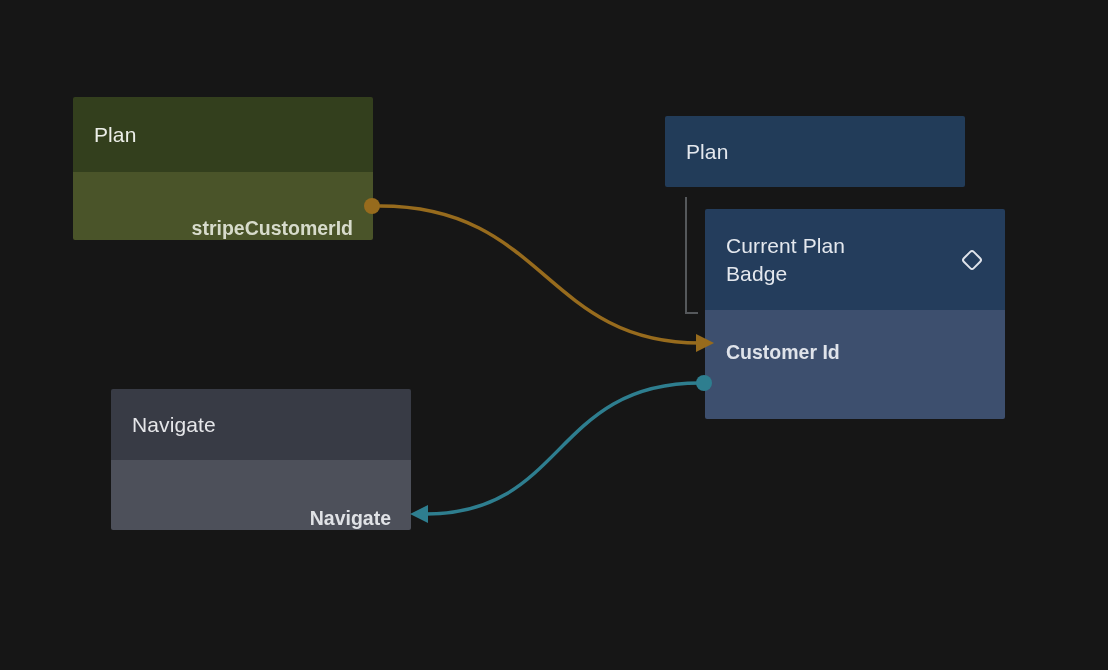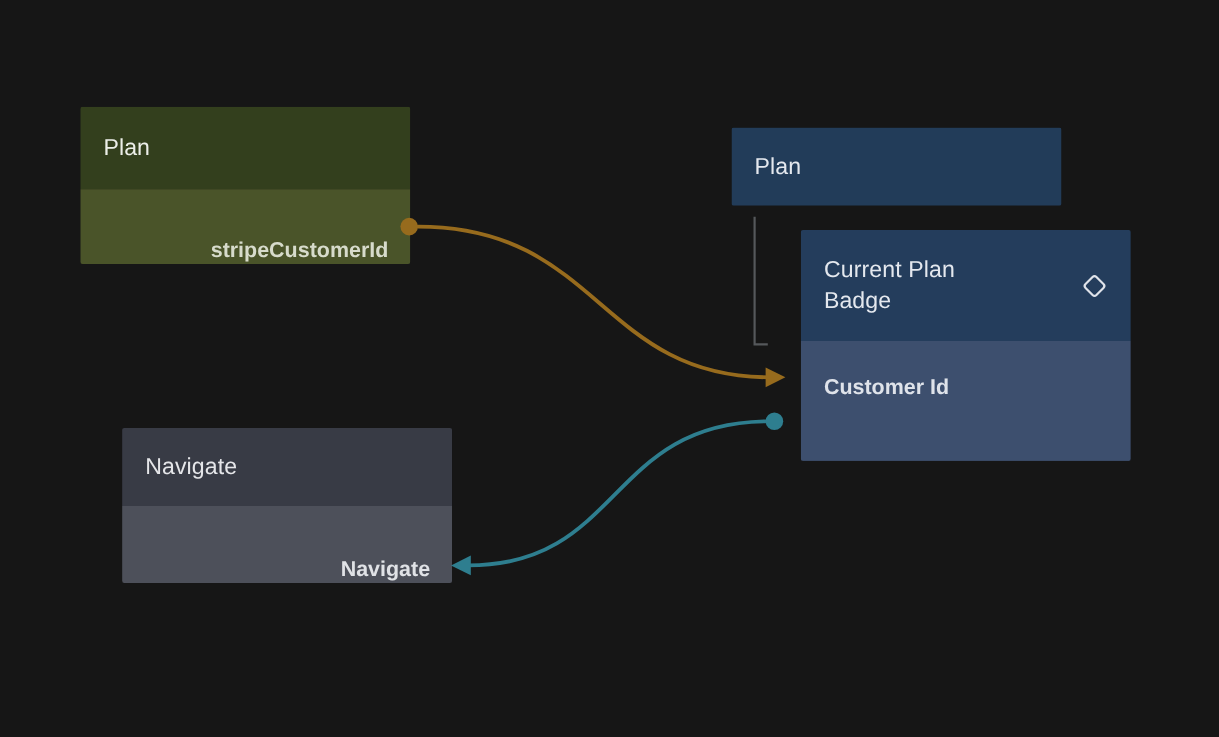--- a/index.html
+++ b/index.html
@@ -38,21 +38,21 @@
   #node-user { left: 73px; top: 97px; }
   #node-user .node-header { height: 75px; background: #333f1d; color: #eceee8; }
   #node-user .node-body { height: 68px; background: #4a5429; }
   #node-user .port-row { height: 100%; justify-content: flex-end; padding: 0 20px; color: #d7dbcb; }
 
   
   #node-page { left: 665px; top: 116px; }
   #node-page .node-header { height: 71px; background: #223c59; color: #e4e8ee; }
 
   
-  #node-badge { left: 705px; top: 209px; margin-left: 23px; }
+  #node-badge { left: 705px; top: 209px; }
   #node-badge .node-header {
     height: 101px; background: #243d5c; color: #e4e8ee;
     justify-content: space-between; line-height: 28px;
   }
   #node-badge .node-title { max-width: 170px; }
   #node-badge .node-body { height: 95px; background: #3d4f6e; padding: 14px 15px 0 0; }
   #node-badge .port-row { height: 40px; padding: 0 21px; color: #dfe3ea; }
 
   
   #node-navigate { left: 111px; top: 389px; }

